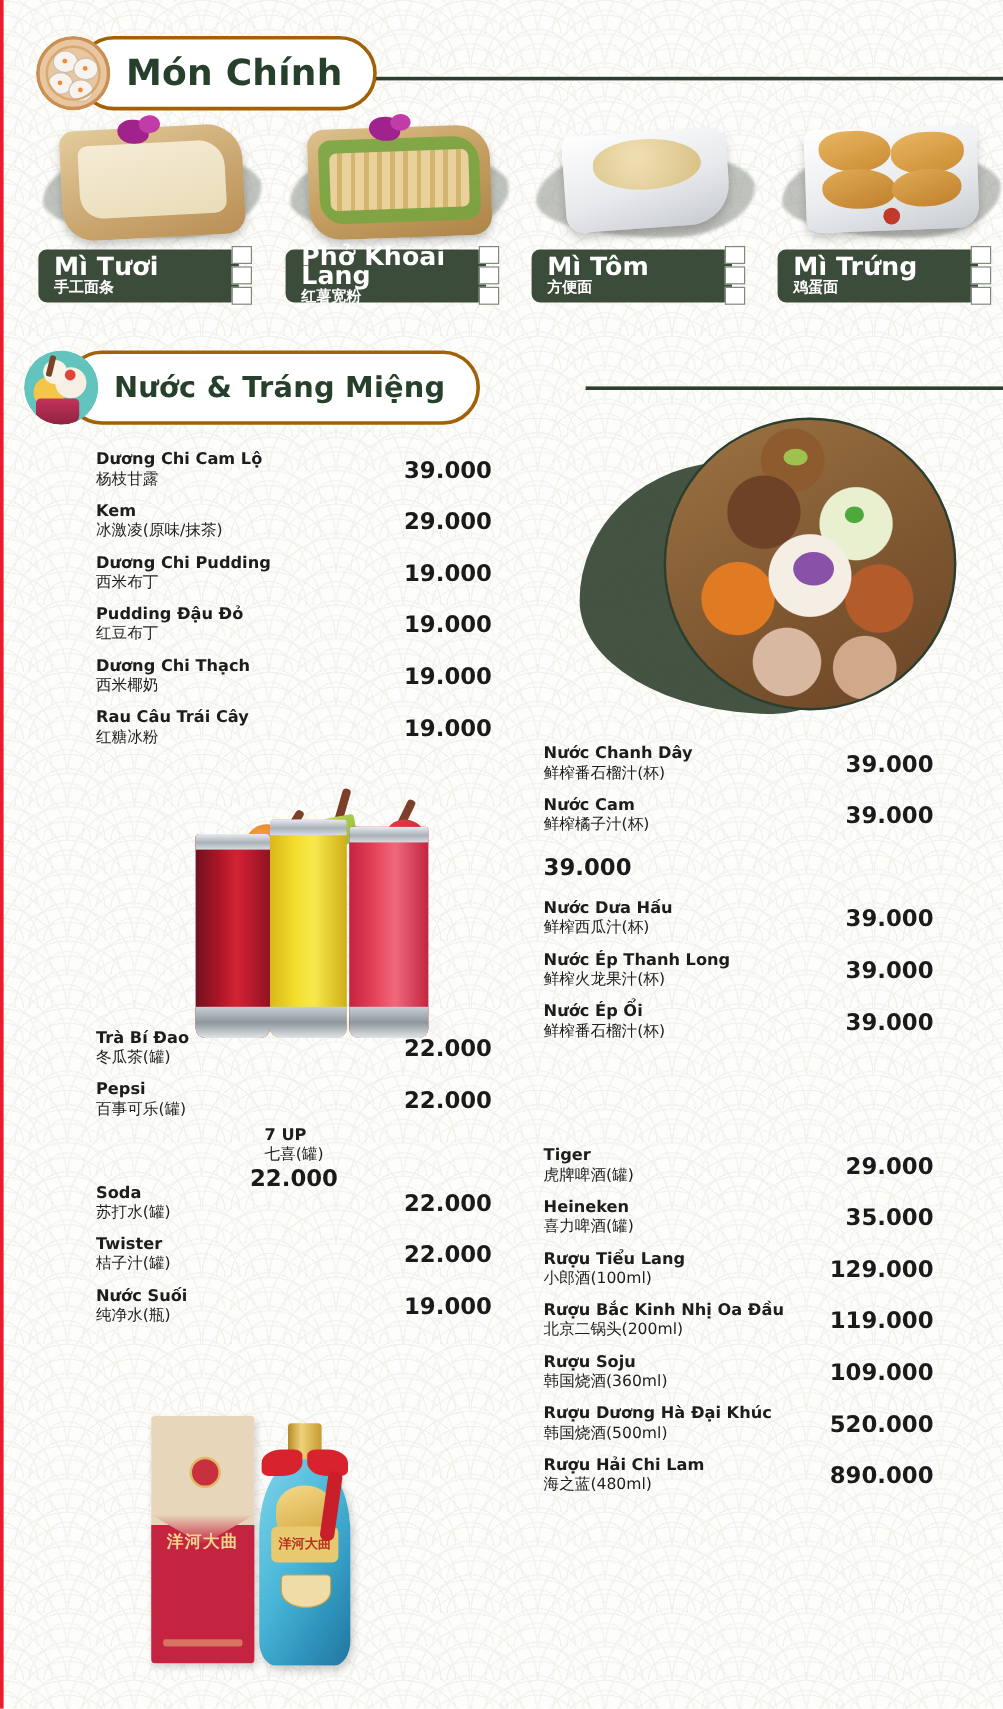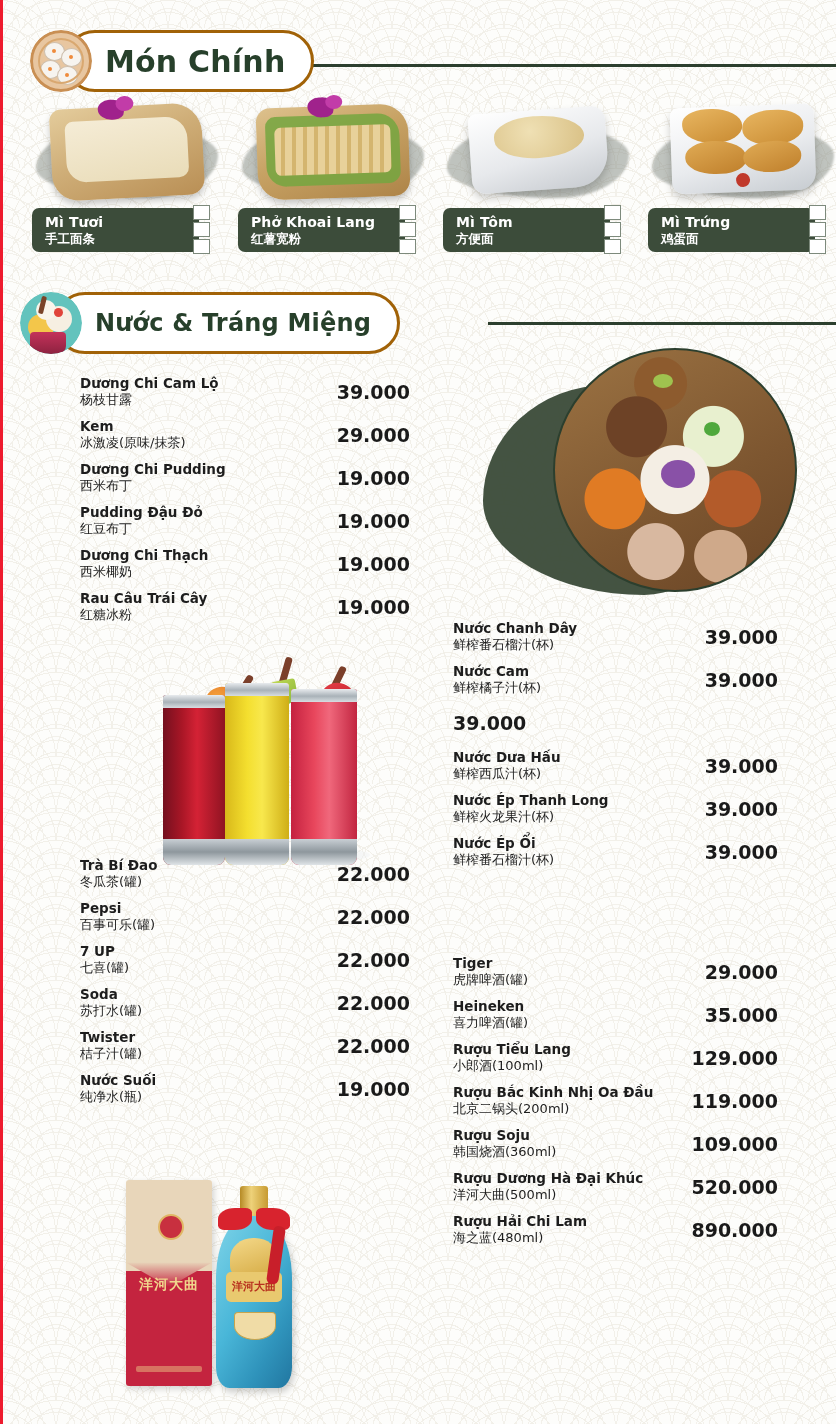--- a/index.html
+++ b/index.html
@@ -65,21 +65,21 @@
   .dish{position:absolute;}
   .dish-photo{position:absolute;left:0;top:0;width:100%;height:108px;}
   .brush{position:absolute;left:2%;top:24px;width:96%;height:74px;background:#8e948d;opacity:.55;
      border-radius:46% 54% 40% 60% / 60% 42% 58% 40%;filter:blur(1.2px);}
   .plate{position:absolute;left:10%;top:6px;width:80%;height:92px;}
   .dish-label{
     position:absolute;left:0;bottom:0;height:44px;width:88%;
     background:#3c4c3a;border-radius:7px;display:flex;flex-direction:column;
     justify-content:center;padding-left:13px;box-sizing:border-box;
   }
-  .dish-vn{color:#ffffff;font-size:14px;font-weight:600;line-height:16px;letter-spacing:.1px;
+  .dish-vn{color:#ffffff;font-size:21px;font-weight:600;line-height:16px;letter-spacing:.1px;
     font-family:"DejaVu Sans", sans-serif;}
   .dish-cn{color:#ffffff;font-size:12.5px;font-weight:600;line-height:15px;margin-top:1px;
     font-family:"DejaVu Sans", sans-serif;}
   .ribbon{position:absolute;bottom:-4px;display:flex;flex-direction:column;gap:2px;}
   .ribbon i{display:block;width:17px;height:15px;background:#ffffff;border:1px solid #7d8a7c;box-sizing:border-box;}
 
   
   .plist{position:absolute;}
   .prow{position:relative;display:flex;align-items:center;justify-content:space-between;}
   .pname{display:flex;flex-direction:column;}
@@ -364,21 +364,21 @@
       </div>
       <span class="p-price">22.000</span>
     </div>
     <div class="prow" style="height:43px;">
       <div class="pname">
         <span class="p-vn">Pepsi</span>
         <span class="p-cn">百事可乐(罐)</span>
       </div>
       <span class="p-price">22.000</span>
     </div>
-    <div class="prow" style="height:43px;">
+    <div class="prow" style="height:43px;flex-direction:column;">
       <div class="pname">
         <span class="p-vn">7 UP</span>
         <span class="p-cn">七喜(罐)</span>
       </div>
       <span class="p-price">22.000</span>
     </div>
     <div class="prow" style="height:43px;gap:26px;">
       <div class="pname">
         <span class="p-vn">Soda</span>
         <span class="p-cn">苏打水(罐)</span>
@@ -433,21 +433,21 @@
     <div class="prow" style="height:43px;">
       <div class="pname">
         <span class="p-vn">Rượu Soju</span>
         <span class="p-cn">韩国烧酒(360ml)</span>
       </div>
       <span class="p-price">109.000</span>
     </div>
     <div class="prow" style="height:43px;">
       <div class="pname">
         <span class="p-vn">Rượu Dương Hà Đại Khúc</span>
-        <span class="p-cn">洋河大曲(500ml)</span>
+        <span class="p-cn">韩国烧酒(500ml)</span>
       </div>
       <span class="p-price">520.000</span>
     </div>
     <div class="prow" style="height:43px;">
       <div class="pname">
         <span class="p-vn">Rượu Hải Chi Lam</span>
         <span class="p-cn">海之蓝(480ml)</span>
       </div>
       <span class="p-price">890.000</span>
     </div>

